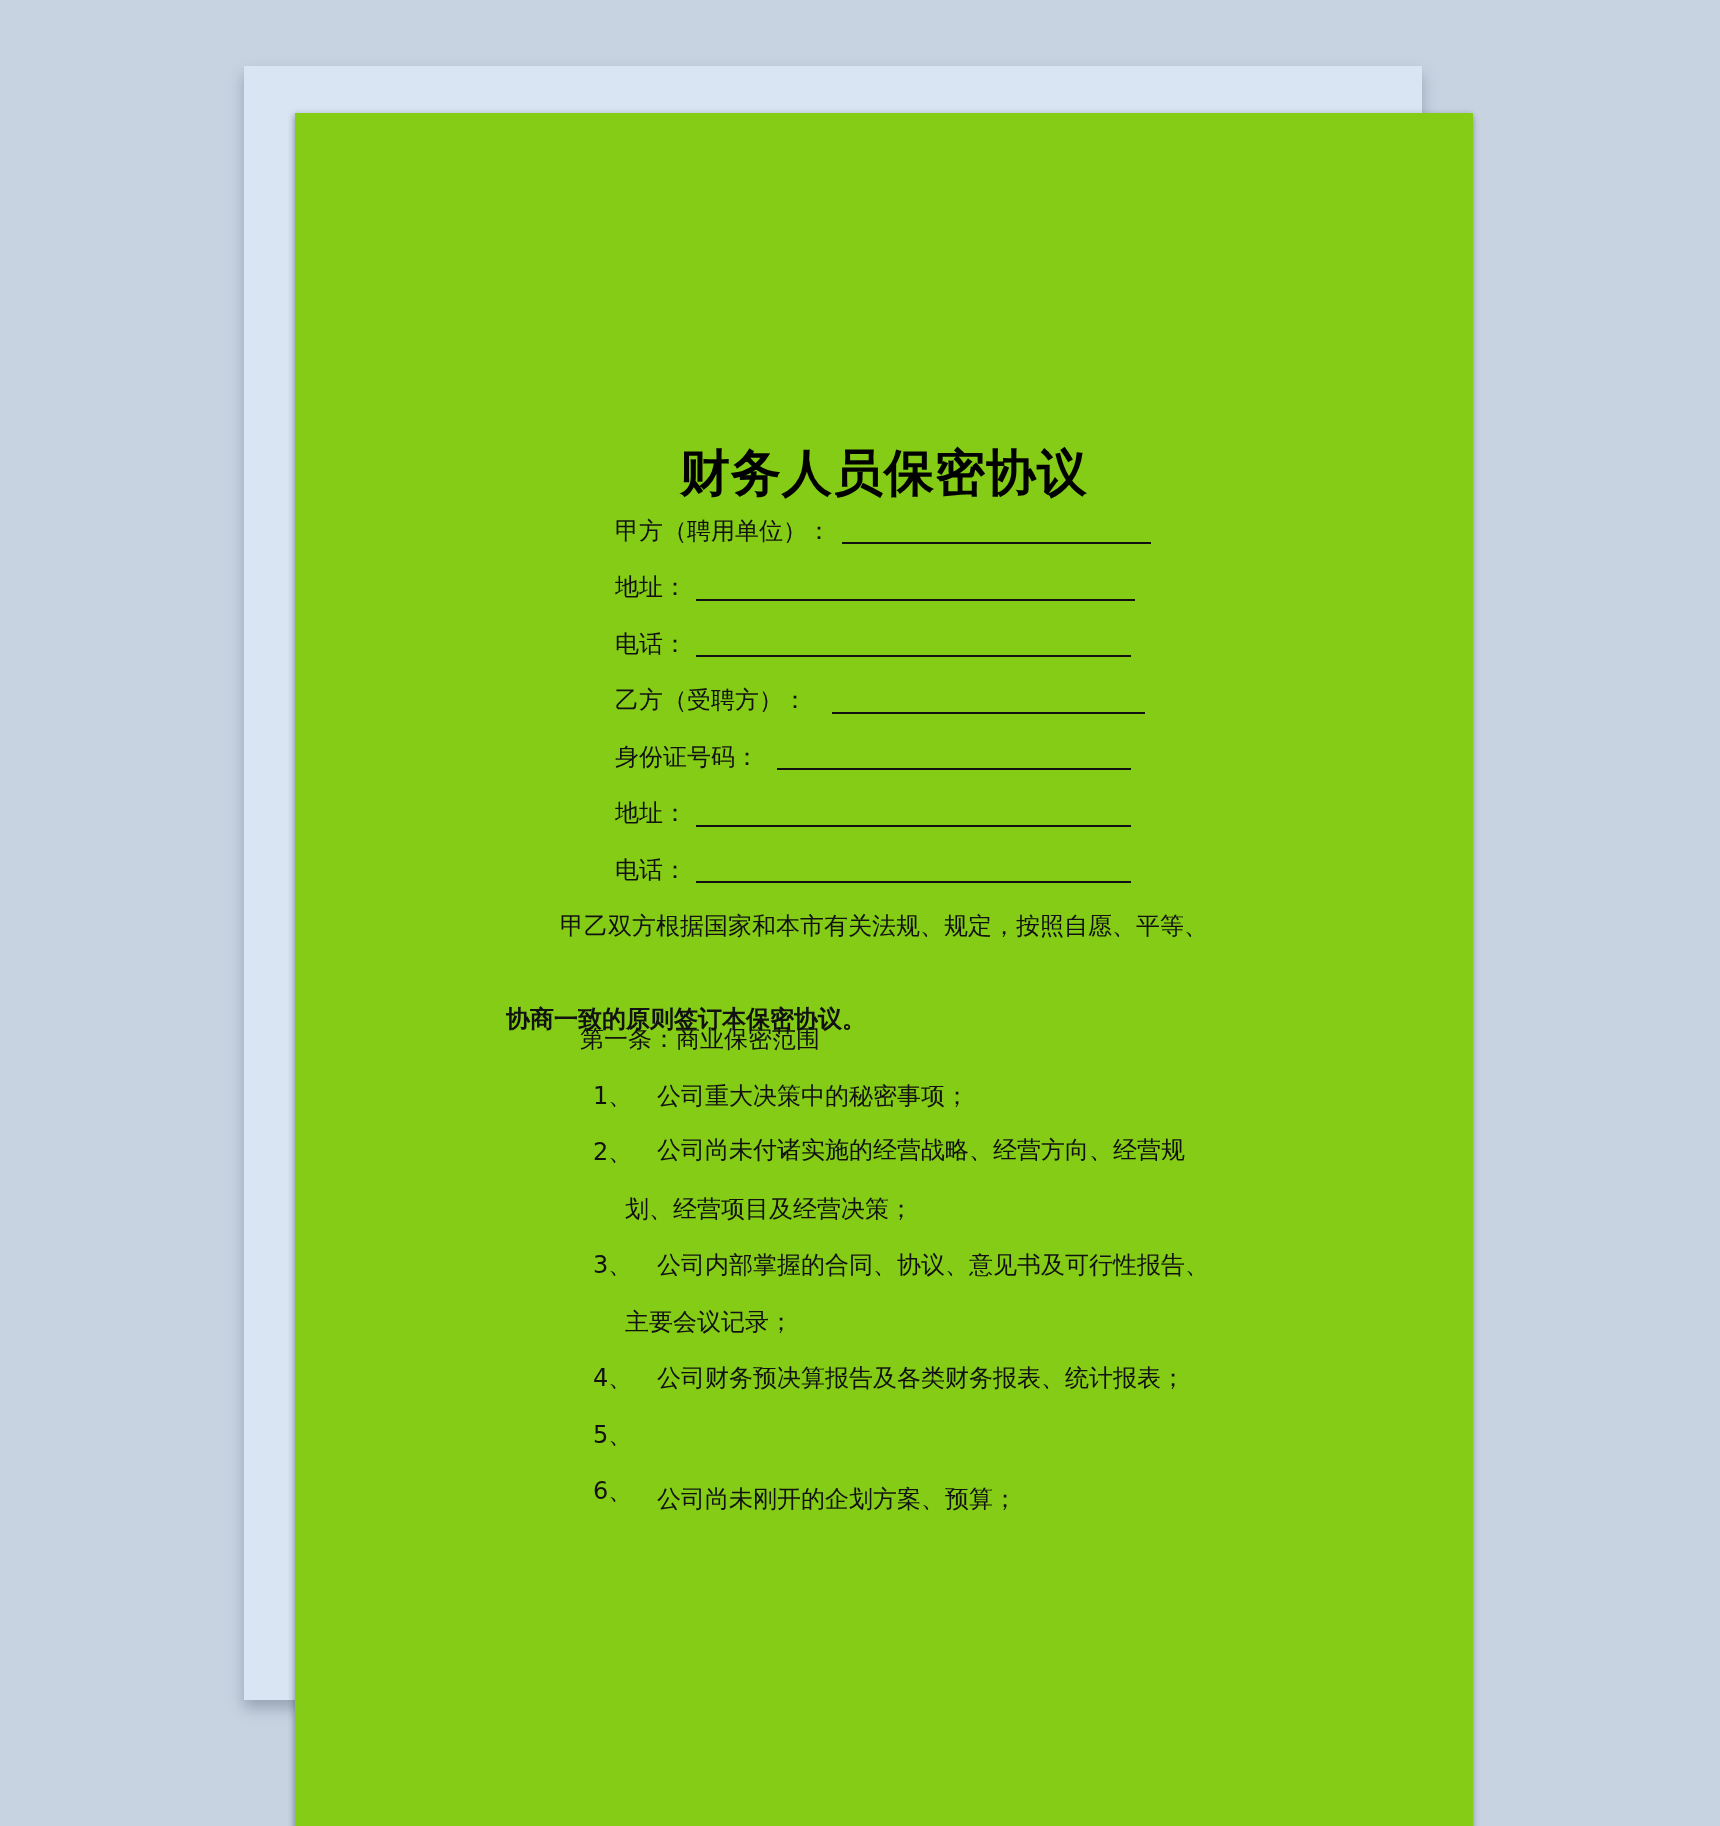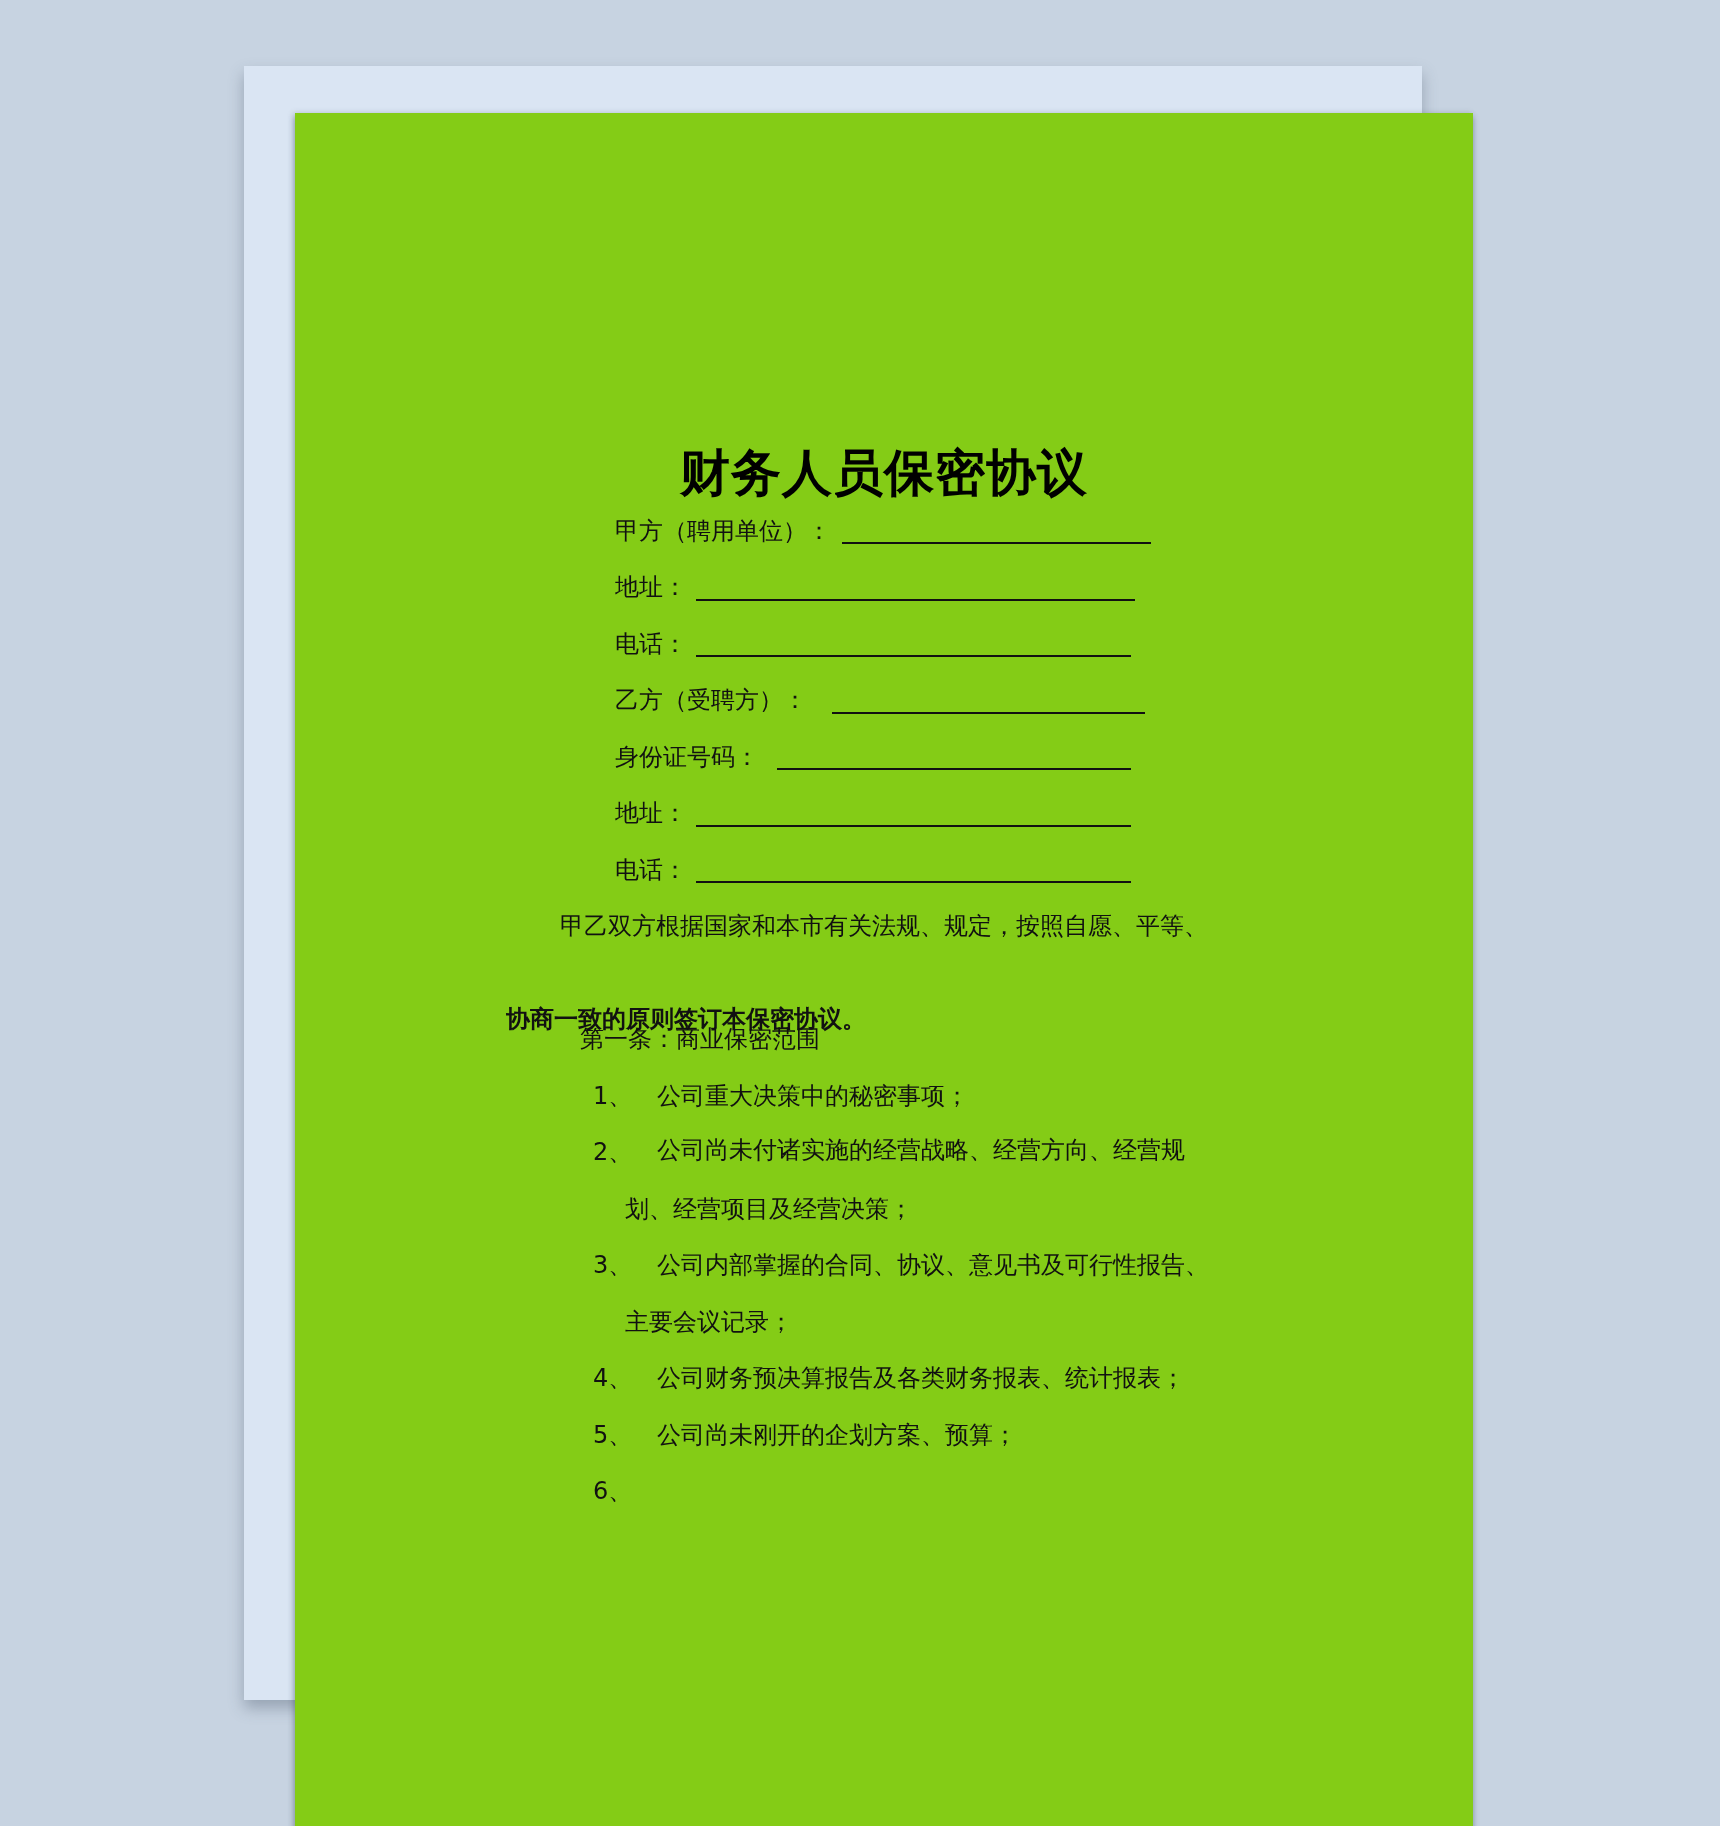--- a/index.html
+++ b/index.html
@@ -80,16 +80,16 @@
   <div class="row" style="left:330px; top:1078px;text-align:center;">划、经营项目及经营决策；</div>
 
   <div class="row" style="left:298px; top:1134px;">3、</div>
   <div class="row" style="left:362px; top:1134px;">公司内部掌握的合同、协议、意见书及可行性报告、</div>
   <div class="row" style="left:330px; top:1191px;">主要会议记录；</div>
 
   <div class="row" style="left:298px; top:1247px;">4、</div>
   <div class="row" style="left:362px; top:1247px;">公司财务预决算报告及各类财务报表、统计报表；</div>
 
   <div class="row" style="left:298px; top:1304px;">5、</div>
-  <div class="row" style="left:362px; top:1304px;text-align:center;">公司尚未刚开的企划方案、预算；</div>
+  <div class="row" style="left:362px; top:1368px;text-align:center;">公司尚未刚开的企划方案、预算；</div>
 
   <div class="row" style="left:298px; top:1360px;">6、</div>
 </div>
 
 </body></html>

